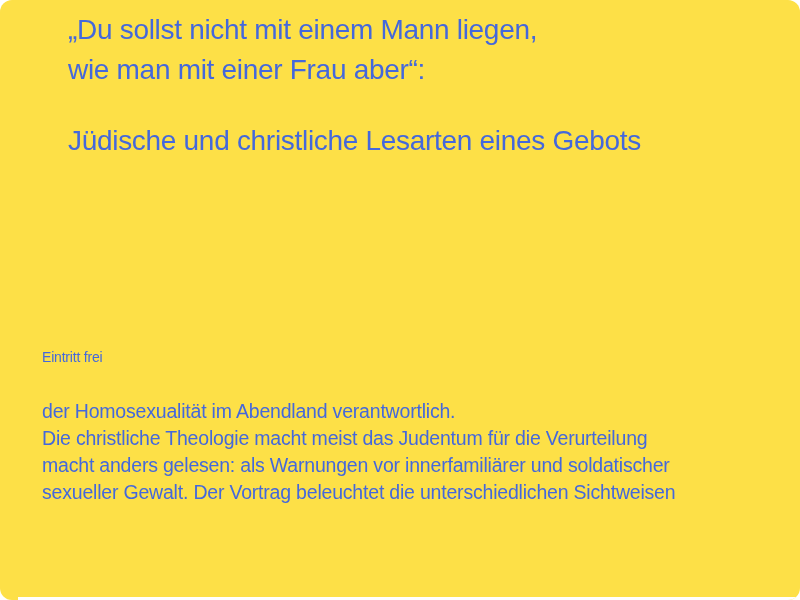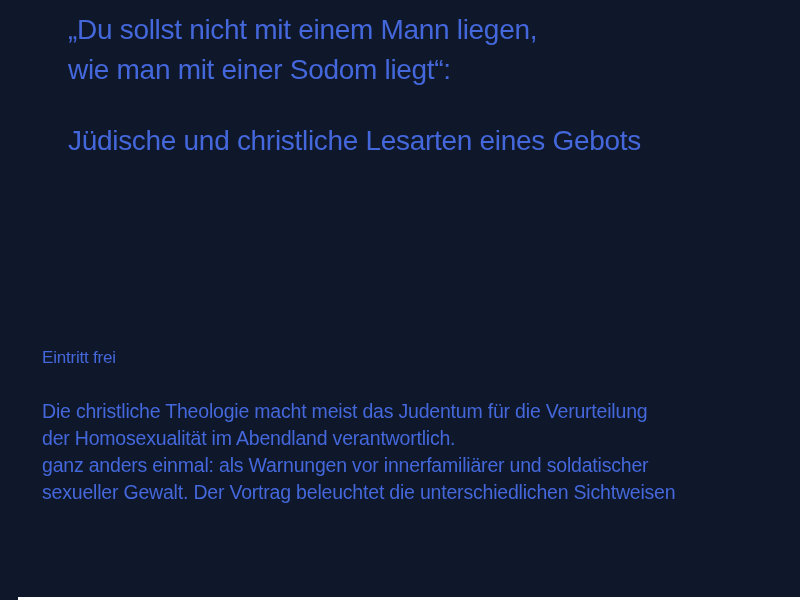--- a/index.html
+++ b/index.html
@@ -3,24 +3,25 @@
 <meta charset="utf-8">
 <style>
   html, body {
     margin: 0;
     padding: 0;
   }
   .flyer {
     position: relative;
     width: 800px;
     height: 600px;
-    background: #0f172a;
+    background: #fde047;
     overflow: hidden;
     font-family: "Liberation Sans", sans-serif;
     color: #4468DC;
+    border-radius: 12px;
   }
   .title-block {
     position: absolute;
     left: 68px;
     top: 10px;
     font-size: 28px;
     line-height: 40px;
     letter-spacing: -0.3px;
     white-space: nowrap;
   }
@@ -39,21 +40,21 @@
     top: 243px;
     font-size: 19.5px;
     line-height: 27px;
     letter-spacing: -0.2px;
     white-space: nowrap;
   }
   .admission {
     position: absolute;
     left: 42px;
     top: 344px;
-    font-size: 17px;
+    font-size: 14px;
     line-height: 27px;
     letter-spacing: -0.2px;
     white-space: nowrap;
   }
   .description {
     position: absolute;
     left: 42px;
     top: 398px;
     font-size: 19.5px;
     line-height: 27px;
@@ -69,30 +70,30 @@
     background: #FFFFFF;
   }
 </style>
 </head>
 <body>
 
 <div class="flyer">
 
   <div class="title-block">
     <div>„Du sollst nicht mit einem Mann liegen,</div>
-    <div>wie man mit einer Sodom liegt“:</div>
+    <div>wie man mit einer Frau aber“:</div>
   </div>
 
   <div class="subtitle">Jüdische und christliche Lesarten eines Gebots</div>
 
 
   <div class="admission">Eintritt frei</div>
 
   <div class="description">
+    <div>der Homosexualität im Abendland verantwortlich.</div>
     <div>Die christliche Theologie macht meist das Judentum für die Verurteilung</div>
-    <div>der Homosexualität im Abendland verantwortlich.</div>
-    <div>ganz anders einmal: als Warnungen vor innerfamiliärer und soldatischer</div>
+    <div>macht anders gelesen: als Warnungen vor innerfamiliärer und soldatischer</div>
     <div>sexueller Gewalt. Der Vortrag beleuchtet die unterschiedlichen Sichtweisen</div>
   </div>
 
   <div class="bottom-edge"></div>
 
 </div>
 
 </body></html>

